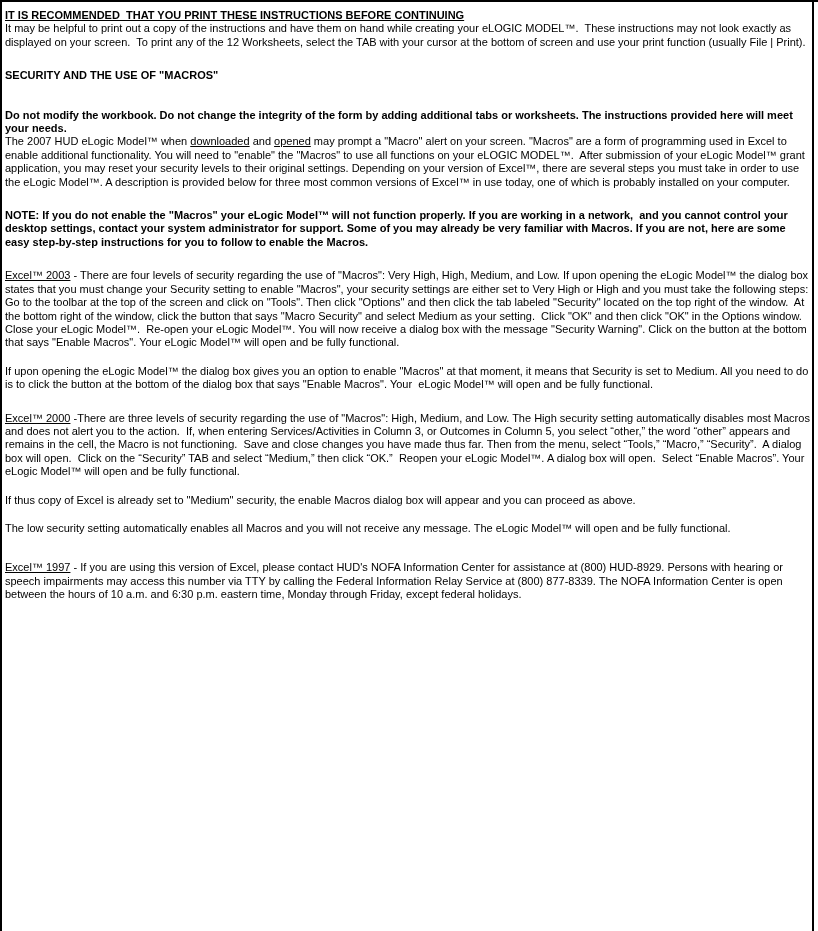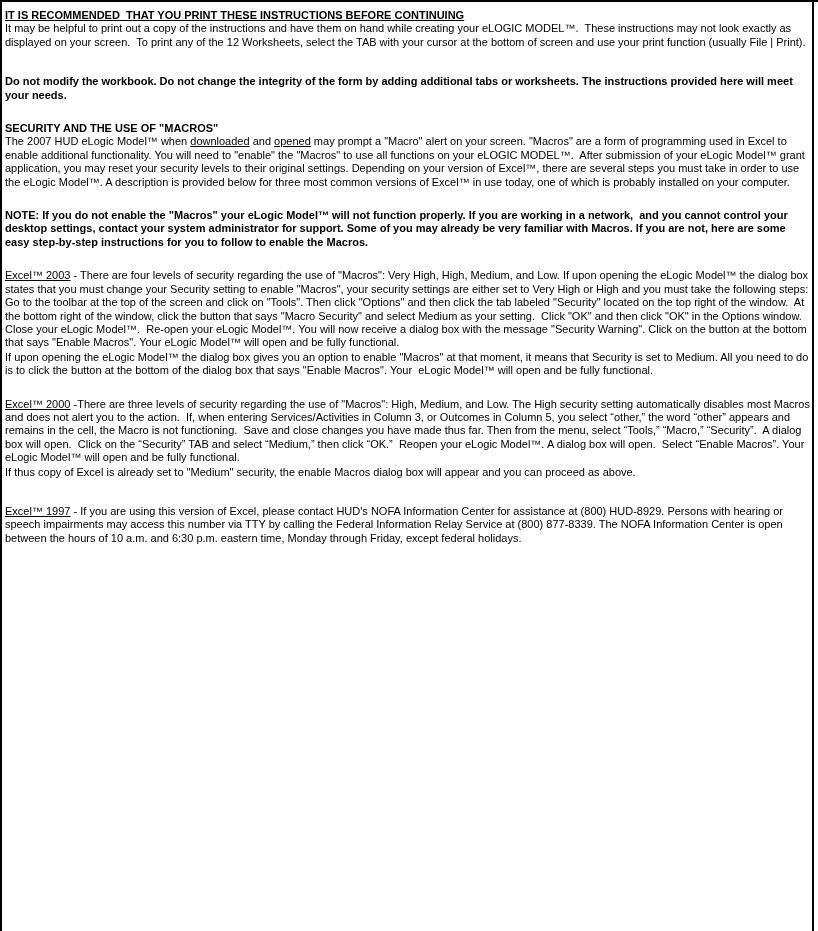--- a/index.html
+++ b/index.html
@@ -26,46 +26,47 @@
     height: 100%;
     background: #000000;
   }
   .para {
     margin: 0;
     white-space: pre-wrap;
     word-wrap: break-word;
   }
   .b, .para .b { font-weight: bold; }
   .u, .para .u { text-decoration: underline; }
-  .gap-s { margin-top: 1px; }
+  .gap-s { margin-top: 15px; }
   .gap-m { margin-top: 20px; }
   .gap-l { margin-top: 26px; }
 </style>
 </head>
 <body>
 
 <div class="page">
   <div class="right-border"></div>
 
   <div class="para"><span class="b u">IT IS RECOMMENDED  THAT YOU PRINT THESE INSTRUCTIONS BEFORE CONTINUING</span></div>
 
   <div class="para"><span>It may be helpful to print out a copy of the instructions and have them on hand while creating your eLOGIC MODEL™.  These instructions may not look exactly as displayed on your screen.  To print any of the 12 Worksheets, select the TAB with your cursor at the bottom of screen and use your print function (usually File | Print).</span></div>
 
+  <div class="para gap-m"><span class="b">SECURITY AND THE USE OF "MACROS"</span></div>
+
   <div class="para gap-l"><span class="b">Do not modify the workbook. Do not change the integrity of the form by adding additional tabs or worksheets. The instructions provided here will meet your needs.</span></div>
-
-  <div class="para gap-m"><span class="b">SECURITY AND THE USE OF "MACROS"</span></div>
 
   <div class="para"><span>The 2007 HUD eLogic Model™ when </span><span class="u">downloaded</span><span> and </span><span class="u">opened</span><span> may prompt a "Macro" alert on your screen. "Macros" are a form of programming used in Excel to enable additional functionality. You will need to "enable" the "Macros" to use all functions on your eLOGIC MODEL™.  After submission of your eLogic Model™ grant application, you may reset your security levels to their original settings. Depending on your version of Excel™, there are several steps you must take in order to use the eLogic Model™. A description is provided below for three most common versions of Excel™ in use today, one of which is probably installed on your computer.</span></div>
 
   <div class="para gap-m"><span class="b">NOTE: If you do not enable the "Macros" your eLogic Model™ will not function properly. If you are working in a network,  and you cannot control your desktop settings, contact your system administrator for support. Some of you may already be very familiar with Macros. If you are not, here are some easy step-by-step instructions for you to follow to enable the Macros.</span></div>
 
   <div class="para gap-m"><span class="u">Excel™ 2003</span><span> - There are four levels of security regarding the use of "Macros": Very High, High, Medium, and Low. If upon opening the eLogic Model™ the dialog box states that you must change your Security setting to enable "Macros", your security settings are either set to Very High or High and you must take the following steps: Go to the toolbar at the top of the screen and click on "Tools". Then click "Options" and then click the tab labeled "Security" located on the top right of the window.  At the bottom right of the window, click the button that says "Macro Security" and select Medium as your setting.  Click "OK" and then click "OK" in the Options window.  Close your eLogic Model™.  Re-open your eLogic Model™. You will now receive a dialog box with the message "Security Warning". Click on the button at the bottom that says "Enable Macros". Your eLogic Model™ will open and be fully functional.</span></div>
 
   <div class="para gap-s"><span>If upon opening the eLogic Model™ the dialog box gives you an option to enable "Macros" at that moment, it means that Security is set to Medium. All you need to do is to click the button at the bottom of the dialog box that says "Enable Macros". Your  eLogic Model™ will open and be fully functional.</span></div>
 
 
   <div class="para gap-m"><span class="u">Excel™ 2000</span><span> -There are three levels of security regarding the use of "Macros": High, Medium, and Low. The High security setting automatically disables most Macros and does not alert you to the action.  If, when entering Services/Activities in Column 3, or Outcomes in Column 5, you select “other,” the word “other” appears and remains in the cell, the Macro is not functioning.  Save and close changes you have made thus far. Then from the menu, select “Tools,” “Macro,” “Security”.  A dialog box will open.  Click on the “Security” TAB and select “Medium,” then click “OK.”  Reopen your eLogic Model™. A dialog box will open.  Select “Enable Macros”. Your eLogic Model™ will open and be fully functional.</span></div>
 
   <div class="para gap-s"><span>If thus copy of Excel is already set to "Medium" security, the enable Macros dialog box will appear and you can proceed as above.</span></div>
 
+  <div class="para gap-s"><span>The low security setting automatically enables all Macros and you will not receive any message. The eLogic Model™ will open and be fully functional.</span></div>
 
   <div class="para gap-l"><span class="u">Excel™ 1997</span><span> - If you are using this version of Excel, please contact HUD's NOFA Information Center for assistance at (800) HUD-8929. Persons with hearing or speech impairments may access this number via TTY by calling the Federal Information Relay Service at (800) 877-8339. The NOFA Information Center is open between the hours of 10 a.m. and 6:30 p.m. eastern time, Monday through Friday, except federal holidays.</span></div>
 </div>
 
 </body></html>

